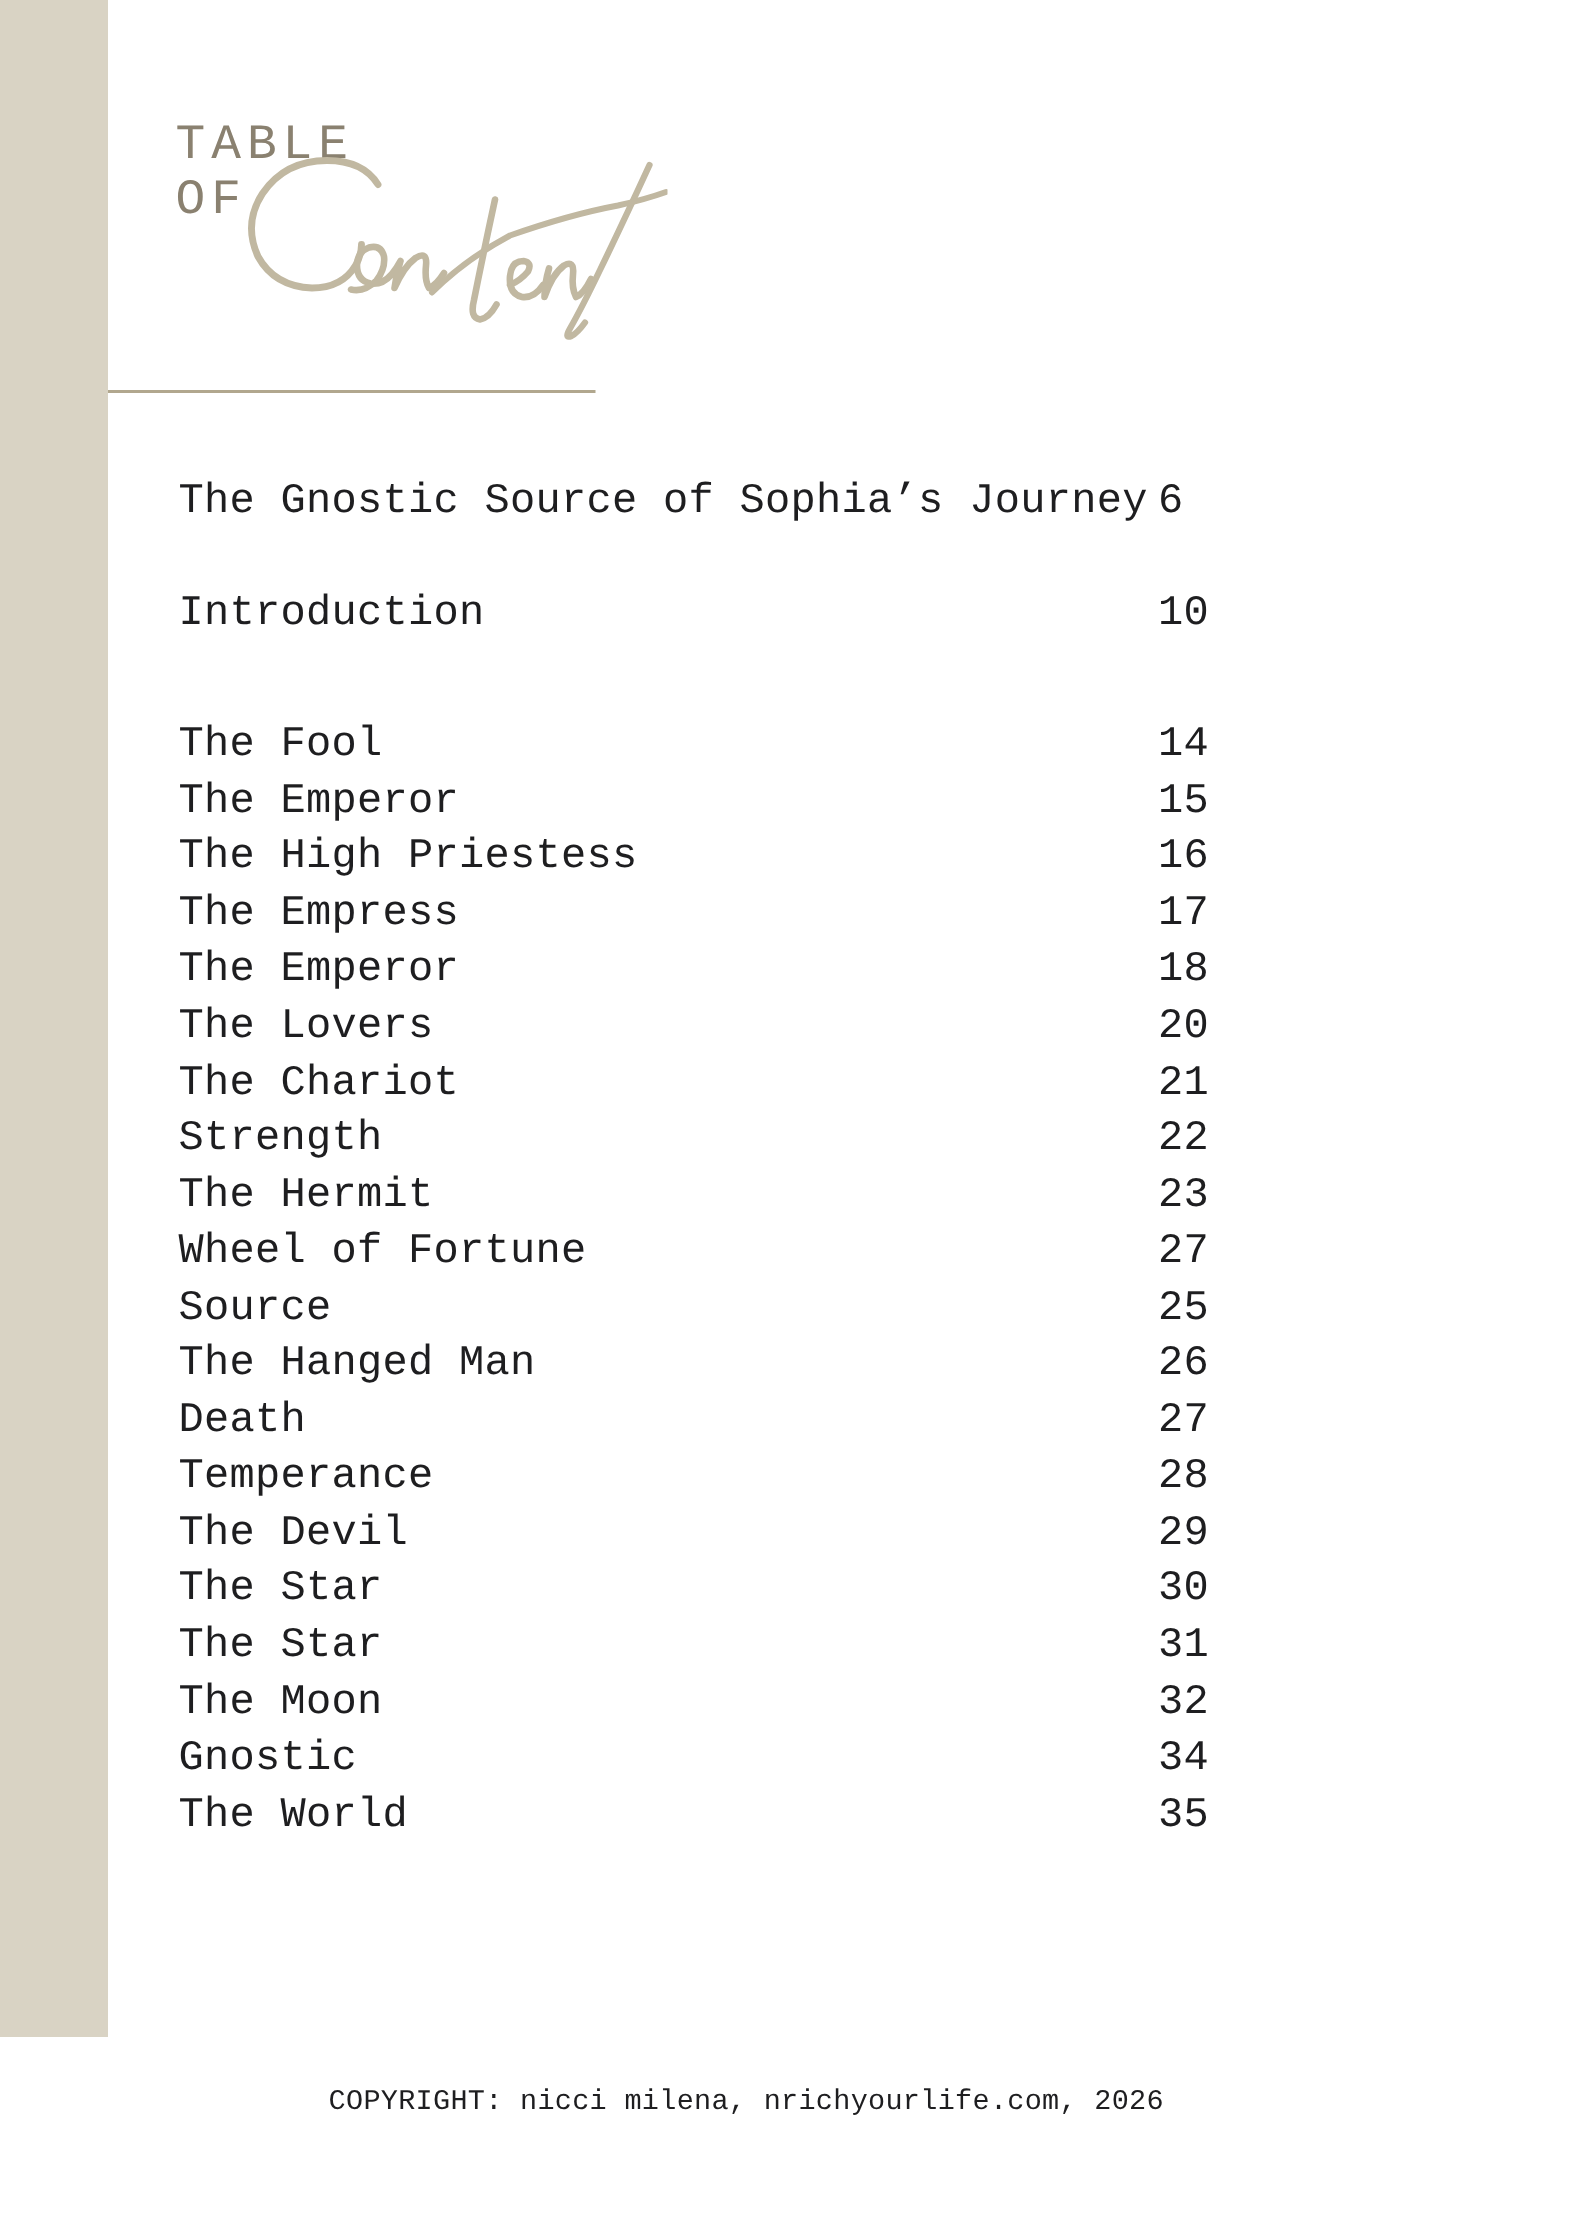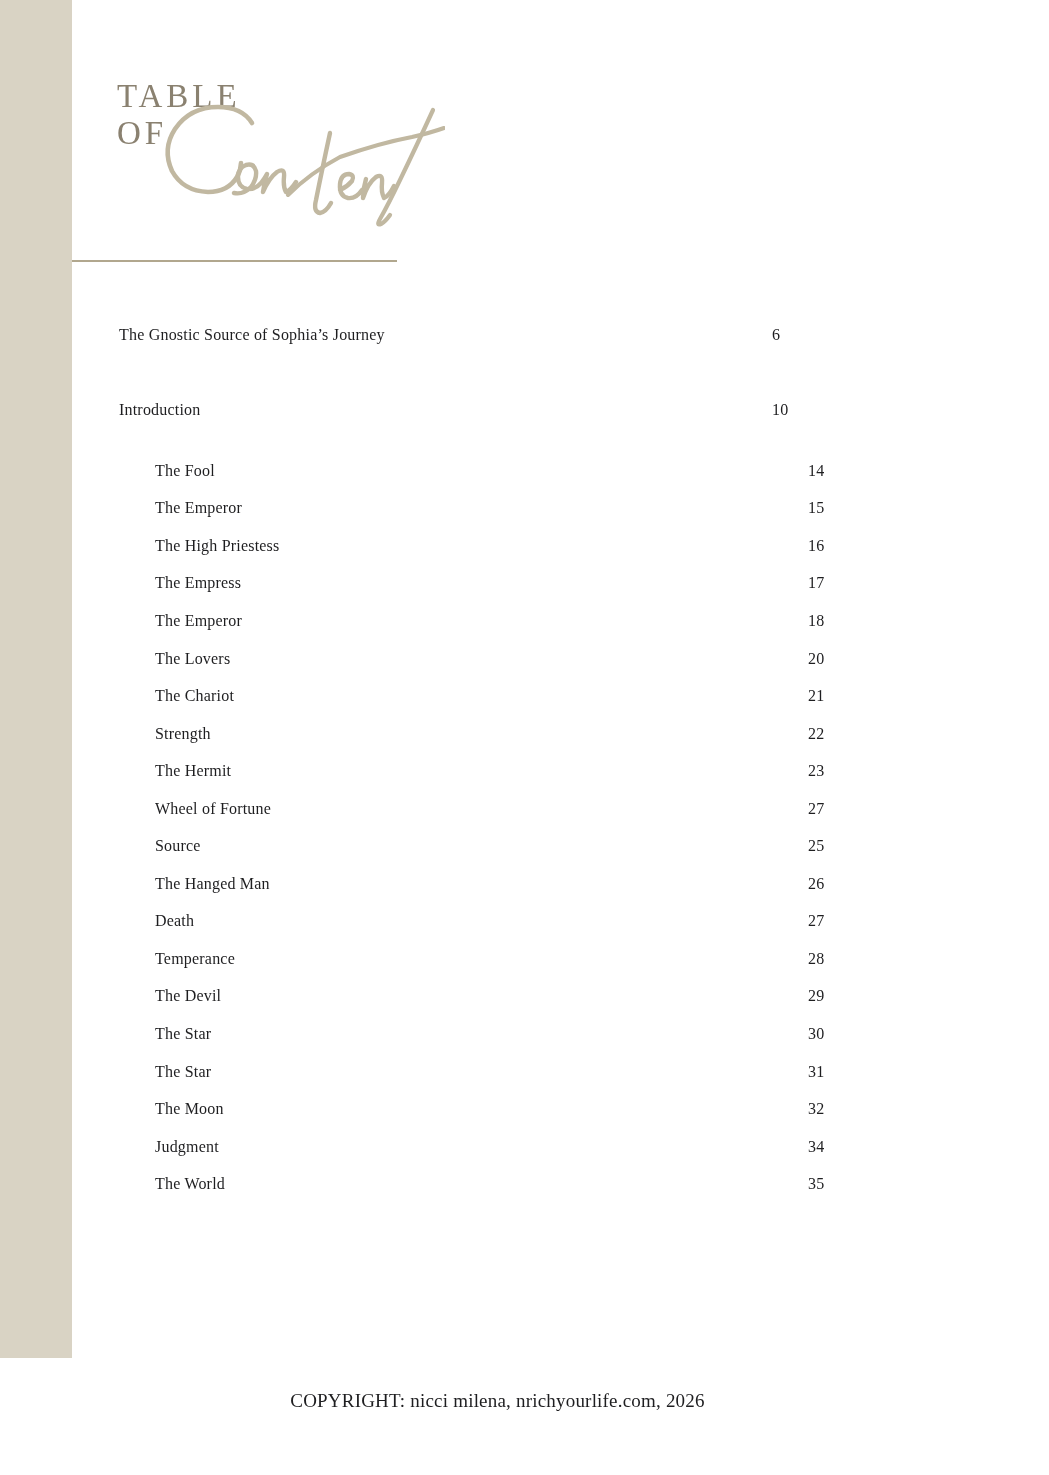--- a/index.html
+++ b/index.html
@@ -6,21 +6,21 @@
     margin: 0;
     padding: 0;
     background: #ffffff;
   }
   .page {
     position: relative;
     width: 1049px;
     height: 1475px;
     background: #ffffff;
     overflow: hidden;
-    font-family: Liberation Serif, serif;
+    font-family: Liberation Mono, monospace;
   }
   .accent-bar {
     position: absolute;
     left: 0;
     top: 0;
     width: 72px;
     height: 1358px;
     background: #d9d3c4;
   }
   .heading {
@@ -59,26 +59,26 @@
     top: 260px;
     width: 325px;
     height: 2px;
     background: #b1a78e;
   }
   .toc {
     position: absolute;
     left: 119px;
     width: 711px;
     color: #1e1e20;
-    font-size: 16px;
+    font-size: 28px;
     letter-spacing: 0.2px;
   }
   .toc-front { top: 316px; }
   .toc-front .row { margin-bottom: 37.55px; }
-  .toc-chapters { top: 452px; margin-left: 36px; }
+  .toc-chapters { top: 478px; }
   .row {
     position: relative;
     height: 37.55px;
     display: flex;
     align-items: center;
   }
   .row .num {
     position: absolute;
     left: 653px;
     top: 0;
@@ -210,21 +210,21 @@
       </div>
       <div class="row">
         <span class="label">The Star</span>
         <span class="num">31</span>
       </div>
       <div class="row">
         <span class="label">The Moon</span>
         <span class="num">32</span>
       </div>
       <div class="row">
-        <span class="label">Judgment</span>
+        <span class="label">Gnostic</span>
         <span class="num">34</span>
       </div>
       <div class="row">
         <span class="label">The World</span>
         <span class="num">35</span>
       </div>
     </div>
 
   <div class="footer">COPYRIGHT: nicci milena, nrichyourlife.com, 2026</div>
 

